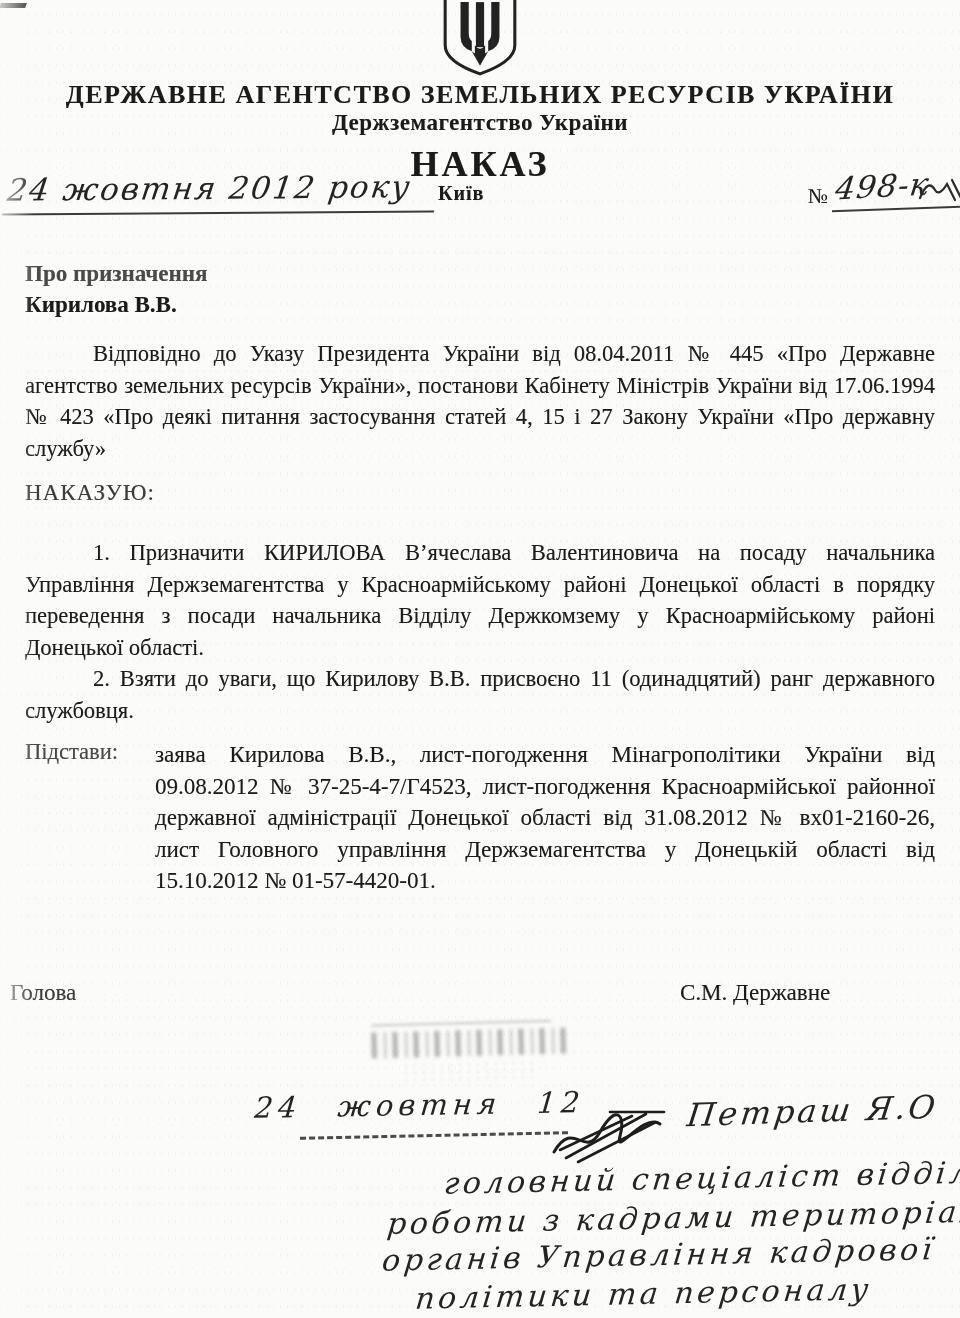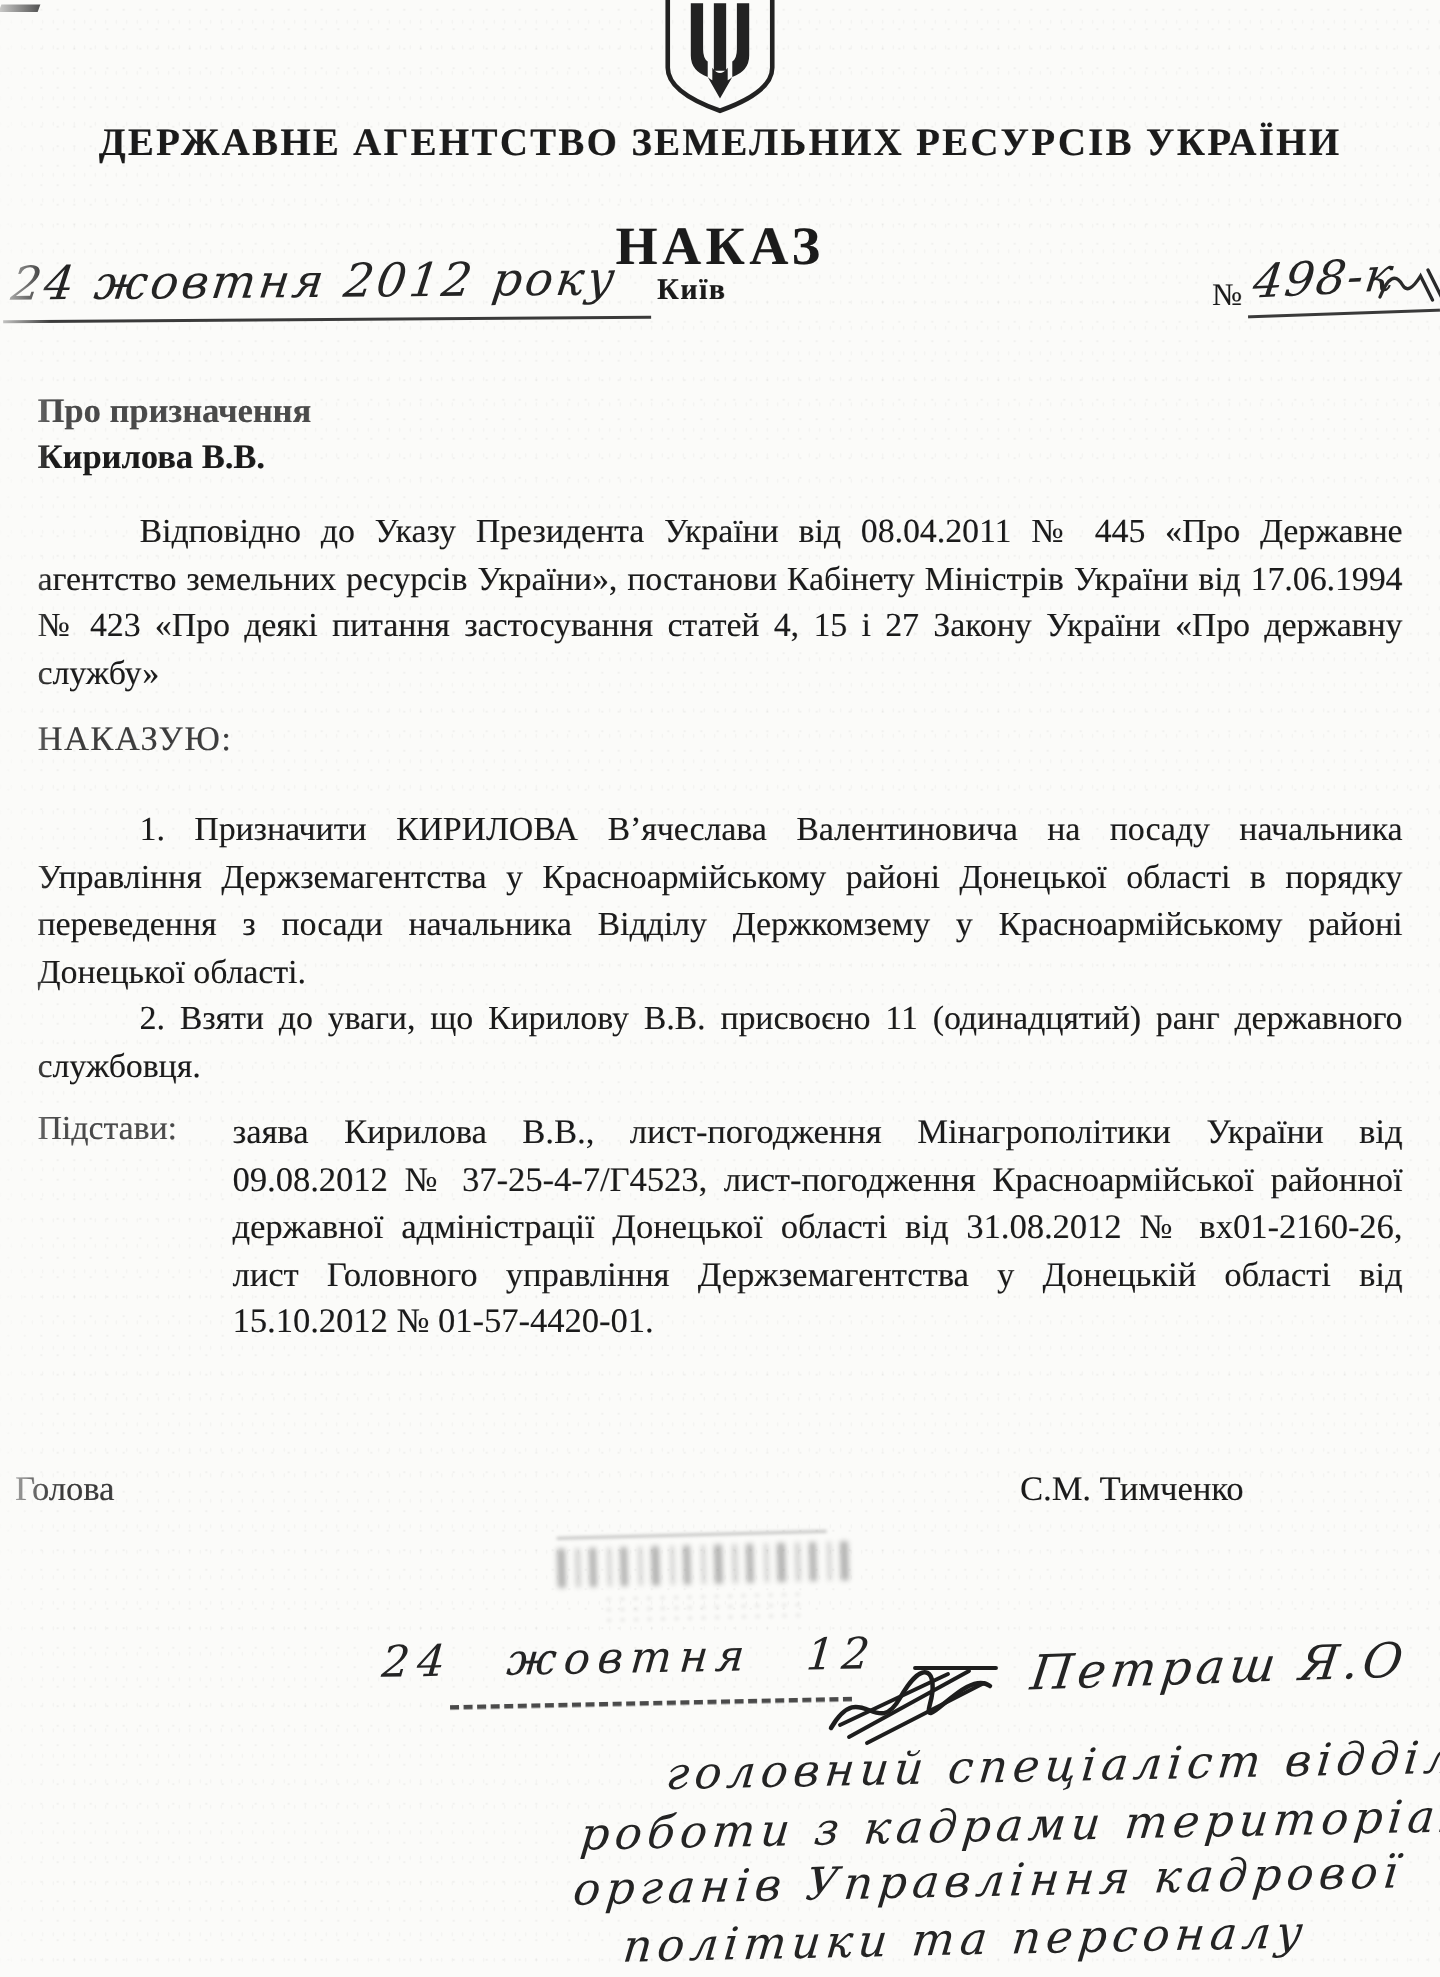--- a/index.html
+++ b/index.html
@@ -197,20 +197,21 @@
   <svg class="abs emblem" viewBox="0 0 82 76" width="84" height="78">
     <path d="M7 -4 V44 Q7 60 41 72 Q75 60 75 44 V-4" fill="none" stroke="#222" stroke-width="3"></path>
     <path d="M22 2 V36 Q22 46 33 50 V40 Q30 38 30 32 V2 Z" fill="#222"></path>
     <path d="M60 2 V36 Q60 46 49 50 V40 Q52 38 52 32 V2 Z" fill="#222"></path>
     <path d="M37 2 h8 V46 h-8 Z" fill="#222"></path>
     <path d="M33 50 L41 64 L49 50 Q45 54 41 52 Q37 54 33 50 Z" fill="#222"></path>
     <path d="M36 44 q5 7 10 0 l0 9 q-5 5 -10 0 Z" fill="#222"></path>
   </svg>
 
   <div class="abs org-name print">ДЕРЖАВНЕ АГЕНТСТВО ЗЕМЕЛЬНИХ РЕСУРСІВ УКРАЇНИ</div>
+  <div class="abs org-short print">Держземагентство України</div>
   <div class="abs doc-type print">НАКАЗ</div>
 
   <div class="abs hw hw-date-top">24 жовтня 2012 року</div>
   <div class="abs hw-date-top-underline"></div>
   <div class="abs city print">Київ</div>
 
   <div class="abs number-block">
     <span class="number-label print">№</span>
     <span class="hw hw-number">498-к</span>
     <div class="hw-number-underline"></div>
@@ -230,21 +231,21 @@
 
   <p class="abs body-par item-1 print">1. Призначити КИРИЛОВА В’ячеслава Валентиновича на посаду начальника Управління Держземагентства у Красноармійському районі Донецької області в порядку переведення з посади начальника Відділу Держкомзему у Красноармійському районі Донецької області.</p>
   <p class="abs body-par item-2 print">2. Взяти до уваги, що Кирилову В.В. присвоєно 11 (одинадцятий) ранг державного службовця.</p>
 
   <div class="abs grounds">
     <span class="grounds-label print">Підстави:</span>
     <div class="grounds-text print">заява Кирилова В.В., лист-погодження Мінагрополітики України від 09.08.2012 № 37-25-4-7/Г4523, лист-погодження Красноармійської районної державної адміністрації Донецької області від 31.08.2012 № вх01-2160-26, лист Головного управління Держземагентства у Донецькій області від 15.10.2012 № 01-57-4420-01.</div>
   </div>
 
   <div class="abs sig-title print">Голова</div>
-  <div class="abs sig-name print">С.М. Тимченко</div>
+  <div class="abs sig-name print">С.М. Державне</div>
 
   <div class="abs stamp">
     <div class="stamp-topline"></div>
     <div class="stamp-text-band"></div>
     <div class="stamp-dots"></div>
   </div>
 
   <div class="abs hw hw-date-bottom">24 жовтня 12</div>
   <div class="abs hw-date-bottom-underline"></div>
 

